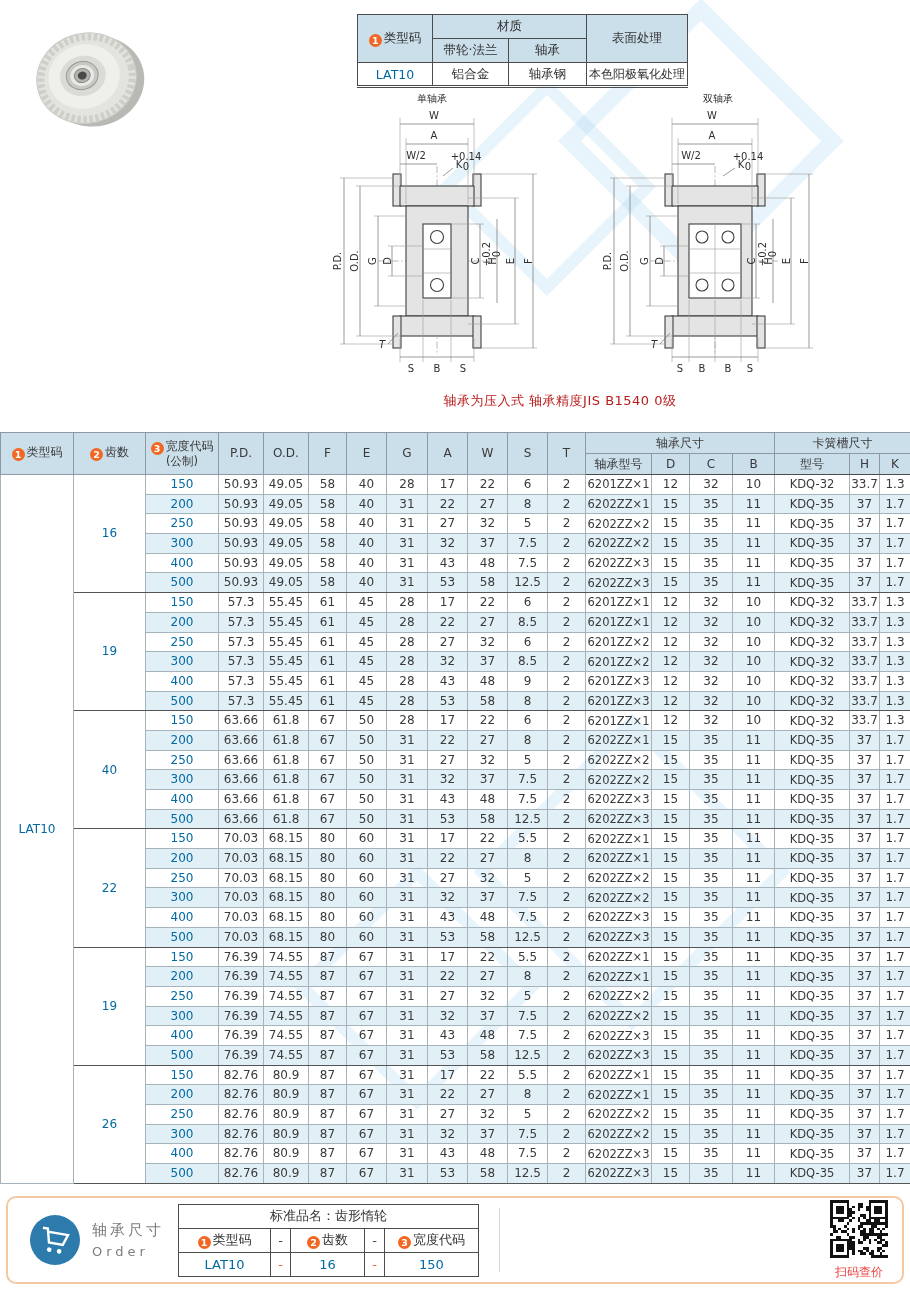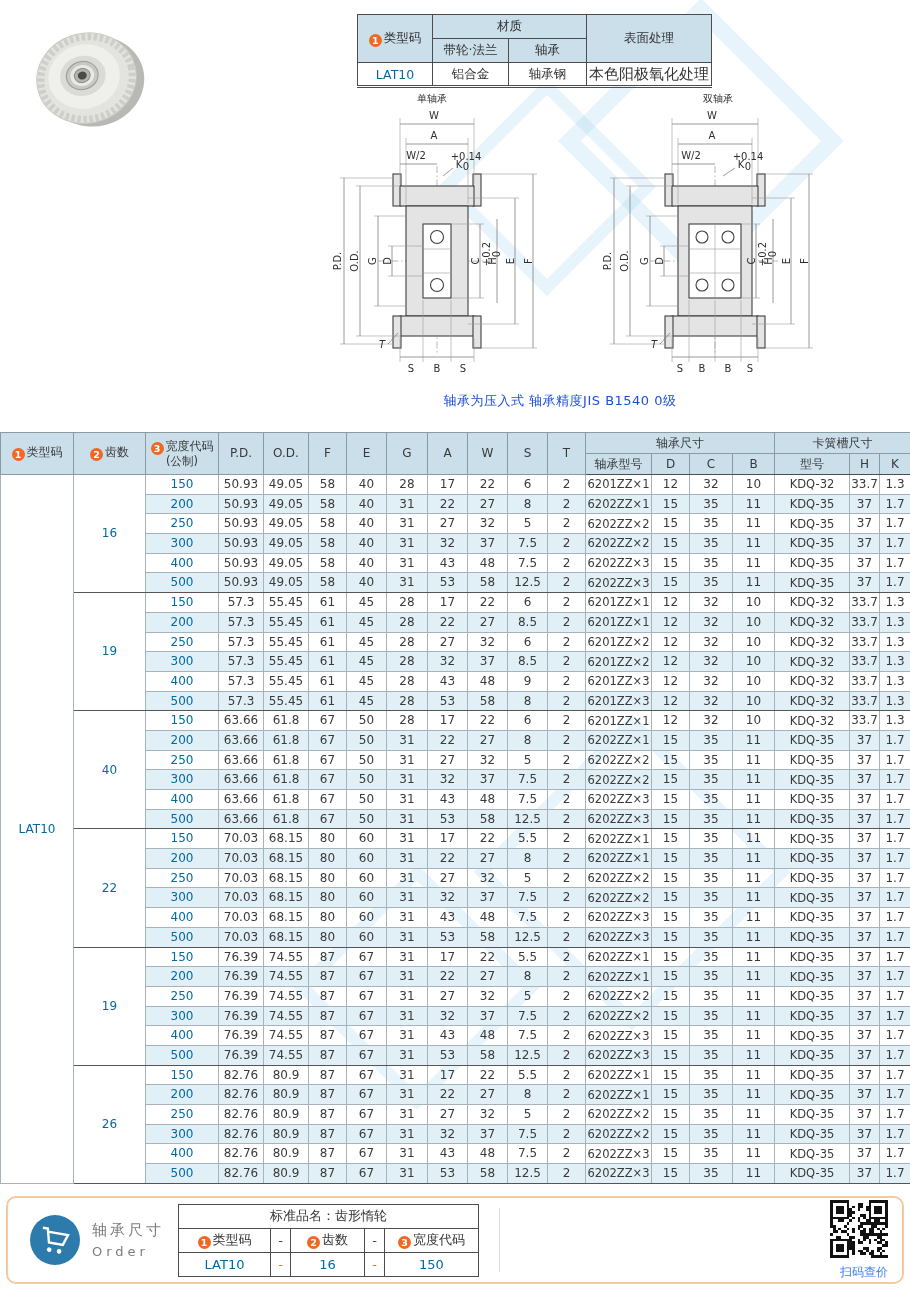--- a/index.html
+++ b/index.html
@@ -23,21 +23,21 @@
   .drawing{position:absolute;}
   .drawing text{font-family:"DejaVu Sans",sans-serif;font-size:10px;fill:#2e2e2e;text-anchor:middle;}
   .dtitle{font-size:13.5px;fill:#1d1d1d;}
   .tol{font-size:6.5px;text-anchor:start;}
   .part{fill:#e4e4e4;stroke:#3f3f3f;stroke-width:1.1;}
   .bear{fill:#fff;stroke:#3f3f3f;stroke-width:1.1;}
   .dln{stroke:#808080;stroke-width:.8;fill:none;}
   .ext{stroke:#9a9a9a;stroke-width:.6;}
   .cl{stroke:#8a8a8a;stroke-width:.6;stroke-dasharray:7 2.5 1.5 2.5;}
   .tlabel{font-style:italic;}
-  .note{position:absolute;left:290px;top:392px;width:540px;text-align:center;font-size:13px;color:#1d4ed8;letter-spacing:.5px;}
+  .note{position:absolute;left:290px;top:392px;width:540px;text-align:center;font-size:13px;color:#b91c1c;letter-spacing:.5px;}
 
   
   #main-table{position:absolute;top:432px;left:0;width:910px;border-collapse:collapse;table-layout:fixed;
               font-size:12px;color:#3a3a3a;border:1.5px solid #4c4c4c;}
   #main-table th,#main-table td{border:1px solid #a7b3ba;text-align:center;padding:0;height:18.7px;line-height:1.05;overflow:hidden;white-space:nowrap;}
   #main-table thead th{background:#cbdfeb;font-weight:normal;font-size:12px;border-color:#8d9aa1;height:20px;}
   #main-table thead tr:last-child th{border-bottom:1.5px solid #4c4c4c;}
   #main-table tr.stripe td{background:#e1eff7;}
   #main-table tr.group-end td{border-bottom:1px solid #555;}
   #main-table td.teeth-cell{border-bottom:1px solid #555;background:#fff;}
@@ -56,21 +56,21 @@
   .order-table{border-collapse:collapse;margin-left:14px;font-size:13px;color:#333;table-layout:fixed;}
   .order-table td{border:1.2px solid #4c4c4c;text-align:center;height:23px;padding:0 2px;white-space:nowrap;overflow:hidden;}
   .order-table .dash-head{color:#444;}
   .order-table .dash-val{color:#f26722;}
   .f-divider{width:1px;height:64px;background:#d9d9d9;margin:0 16px 0 20px;}
   .days-box{border:1.5px solid #4c4c4c;background:#cde1ed;border-radius:9px;padding:4px 13px;margin-left:12px;
             display:flex;align-items:baseline;white-space:nowrap;}
   .days-num{font-size:27px;font-style:italic;font-weight:bold;color:#1e1e1e;margin-right:10px;line-height:1;}
   .days-unit{font-size:15px;font-weight:bold;color:#1e1e1e;}
   .qr-wrap{margin-left:auto;margin-right:14px;text-align:center;}
-  .qr-cap{font-size:12px;color:#3b82f6;margin-top:2px;text-align:right;}
+  .qr-cap{font-size:12px;color:#ef4444;margin-top:2px;}
 </style>
 </head>
 <body>
 
 <div class="page">
 
   <div class="wm" style="left:470px;top:110px;width:130px;height:130px;"></div>
   <div class="wm" style="left:600px;top:40px;width:170px;height:170px;border-width:16px;"></div>
   <div class="wm" style="left:520px;top:760px;width:200px;height:200px;"></div>
   <div class="wm" style="left:330px;top:900px;width:150px;height:150px;"></div>
@@ -103,21 +103,21 @@
       <th rowspan="2">表面处理</th>
     </tr>
     <tr>
       <th>带轮·法兰</th>
       <th>轴承</th>
     </tr>
     <tr class="data">
       <td class="blue">LAT10</td>
       <td>铝合金</td>
       <td>轴承钢</td>
-      <td style="font-size:15px">本色阳极氧化处理</td>
+      <td style="font-size:12px">本色阳极氧化处理</td>
     </tr>
   </tbody>
     </table>
 
   <svg class="drawing" style="left:322px;top:86px;" width="245" height="302">
     <text x="110" y="16" class="dtitle">单轴承</text>
 
     <line class="cl" x1="56" y1="175" x2="174" y2="175"></line>
     <line class="cl" x1="115" y1="80" x2="115" y2="268"></line>
 

